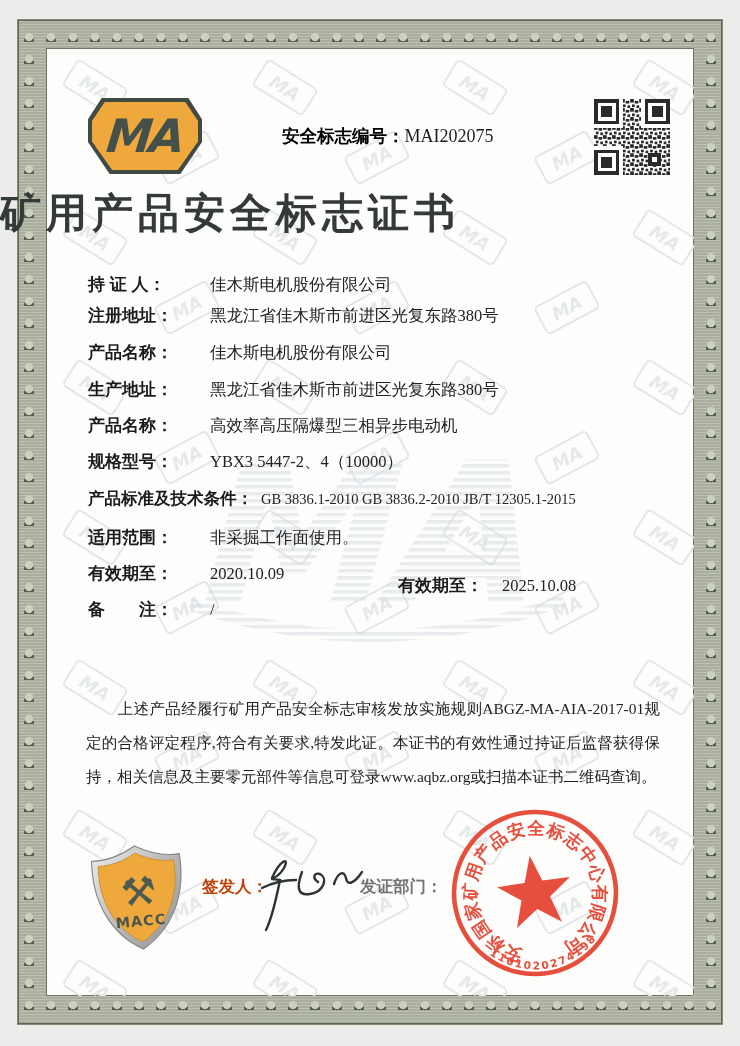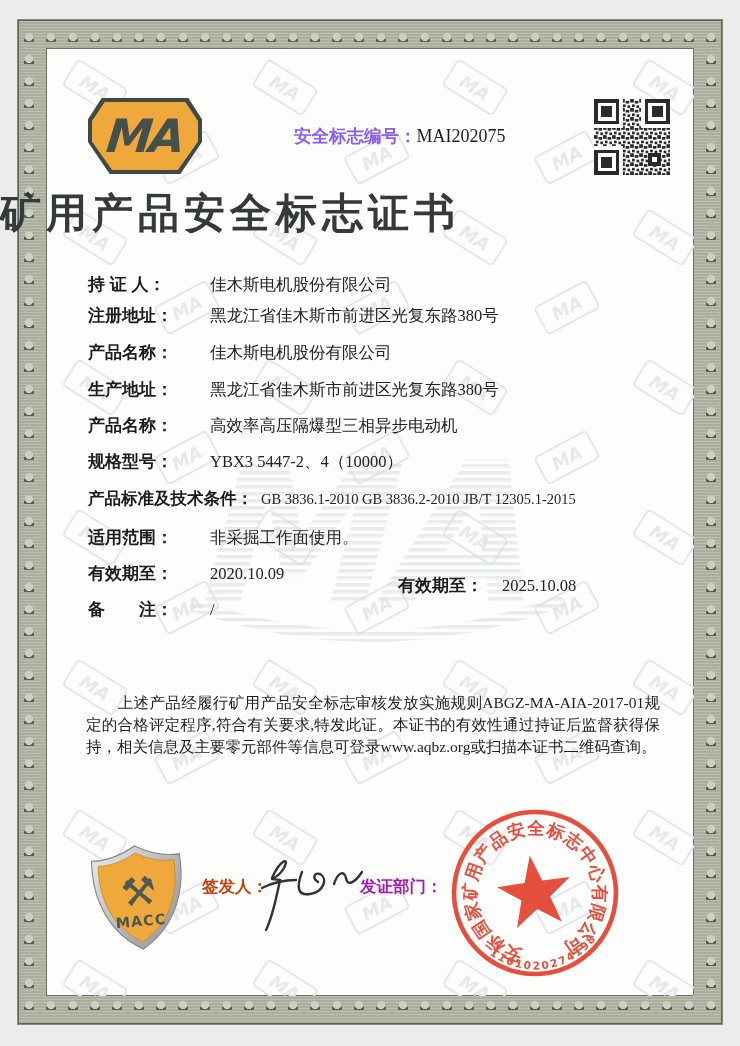--- a/index.html
+++ b/index.html
@@ -18,36 +18,36 @@
   .wm,.wm-center{position:absolute;pointer-events:none;}
   .content{position:absolute;inset:0;}
   .ma-badge{position:absolute;left:88px;top:98px;width:114px;height:76px;background:#3f4a45;
     clip-path:polygon(12% 0%,88% 0%,100% 28%,100% 58%,81% 100%,19% 100%,0% 58%,0% 28%);}
   .ma-badge-inner{position:absolute;left:4px;top:4px;right:4px;bottom:4px;background:#efa83c;
     clip-path:polygon(12% 0%,88% 0%,100% 28%,100% 58%,81% 100%,19% 100%,0% 58%,0% 28%);
     display:flex;align-items:center;justify-content:center;}
   .ma-badge-inner span{font-family:"DejaVu Sans",sans-serif;font-weight:900;font-style:italic;
     font-size:46px;color:#44504b;letter-spacing:-3px;transform:skewX(-6deg);line-height:1;}
   .certno{position:absolute;left:282px;top:124px;white-space:nowrap;}
-  .certno .lbl{font-weight:700;font-size:17.5px;color:#8b5cf6;margin-left:12px;}
+  .certno .lbl{font-weight:700;font-size:17.5px;color:#000000;}
   .certno .val{font-family:"Liberation Serif",serif;font-size:18px;color:#1d1d1d;}
   .qr{position:absolute;left:594px;top:99px;width:76px;height:76px;}
   .title{position:absolute;left:0;top:186px;width:100%;
     font-family:"Liberation Serif",serif;font-weight:900;font-size:41px;color:#343a37;letter-spacing:5px;}
   .row{position:absolute;left:88px;width:570px;white-space:nowrap;}
   .flabel{display:inline-block;min-width:122px;font-weight:700;font-size:17px;color:#1b1b1b;}
   .fvalue{font-family:"Liberation Serif",serif;font-size:16.5px;color:#222;}
   .row.std .flabel{min-width:0;margin-right:8px;font-size:16.5px;}
   .row.std .fvalue{font-size:14.5px;}
   .pair2{position:absolute;left:310px;top:12px;}
   .statement{position:absolute;left:86px;top:692px;width:574px;font-family:"Liberation Serif",serif;
-    font-size:15.5px;line-height:22px;color:#1e1e1e;text-align:justify;text-indent:2.05em;}
+    font-size:15.5px;line-height:34px;color:#1e1e1e;text-align:justify;text-indent:2.05em;}
   .shield{position:absolute;left:84px;top:838px;width:110px;height:120px;transform:rotate(-5deg);}
   .signer{position:absolute;left:202px;top:876px;font-weight:700;font-size:16.5px;color:#c2410c;}
-  .dept{position:absolute;left:360px;top:876px;font-weight:700;font-size:16.5px;color:#a21caf;}
+  .dept{position:absolute;left:360px;top:876px;font-weight:700;font-size:16.5px;color:#737373;}
   .signature{position:absolute;left:250px;top:844px;width:118px;height:96px;}
   .stamp{position:absolute;left:443px;top:801px;width:184px;height:184px;opacity:.92;}
 </style>
 </head>
 <body>
 
 <div class="page">
   <div class="frame"></div>
   <div class="paper"></div>
 

